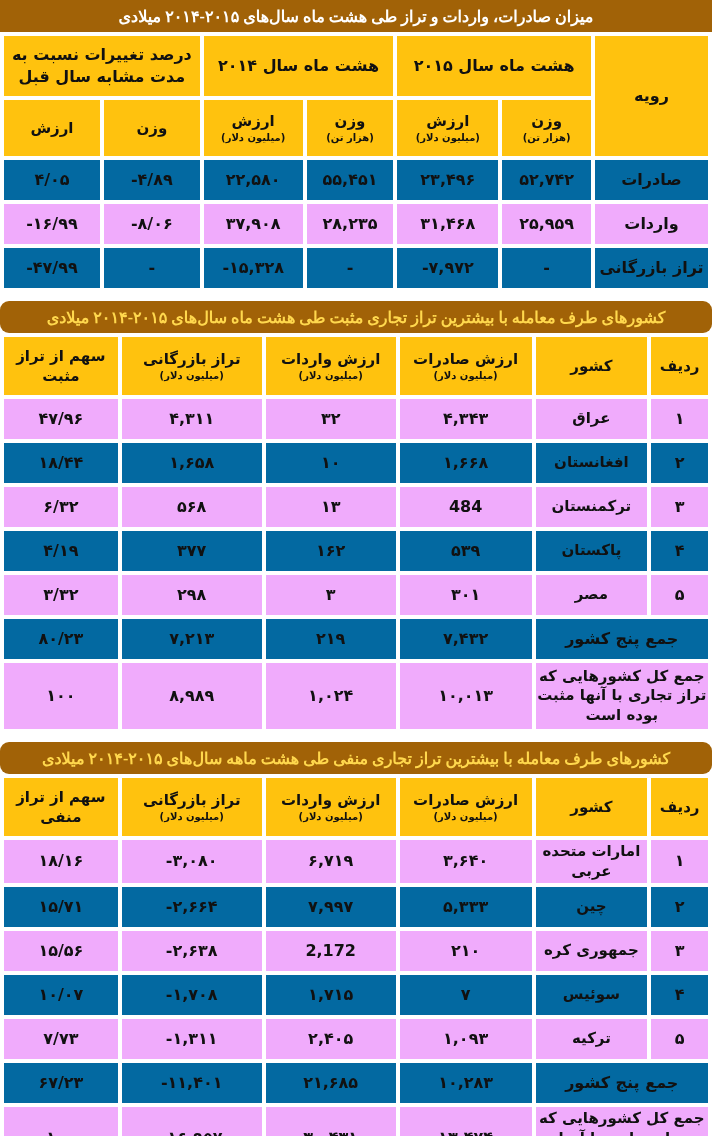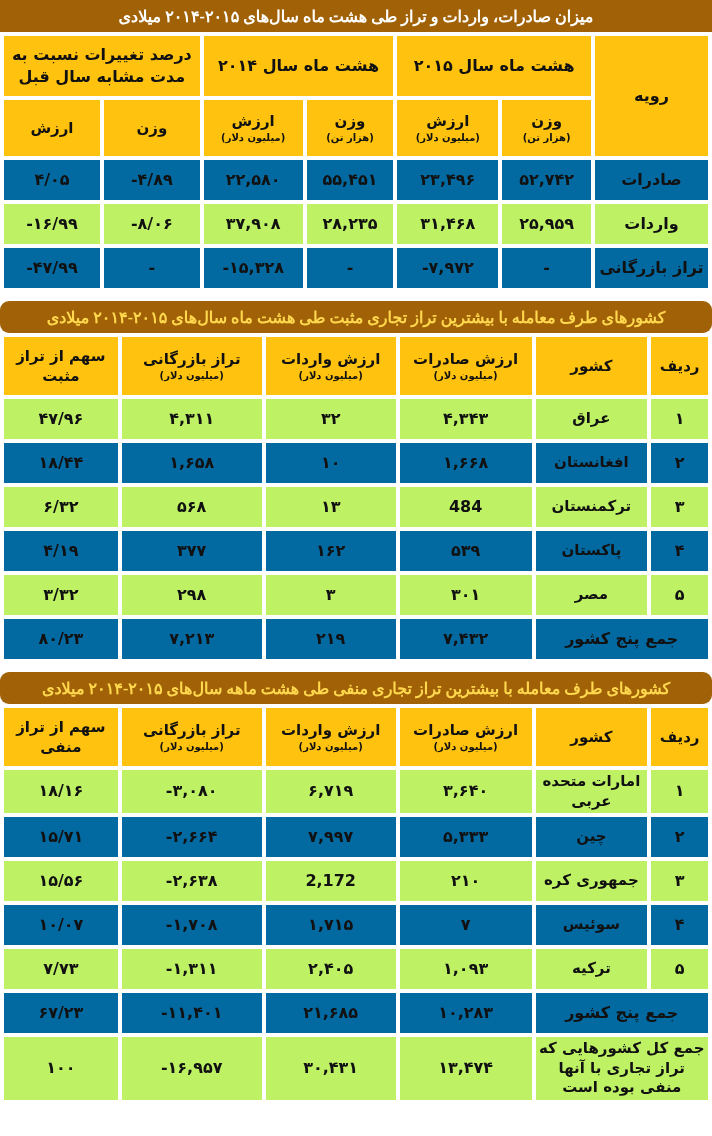--- a/index.html
+++ b/index.html
@@ -33,21 +33,21 @@
     padding:2px 1px;font-size:15px;line-height:1.35;
     color:#111;
   }
   td{
     text-align:center;vertical-align:middle;
     font-weight:bold;font-size:16px;
     padding:2px 1px;line-height:1.3;
     color:#111;
   }
   tr.r-light td{background:#0369a1;}
-  tr.r-dark td{background:#bef264;}
+  tr.r-dark td{background:#f0abfc;}
   .num{direction:ltr;unicode-bidi:isolate;}
   .unit{font-size:10px;}
   .t1-group th{height:56px;font-size:16px;}
   .t1-sub th{height:52px;}
   .t1 td{height:36px;}
   .t23 th{height:54px;}
   .t23 td{height:36px;}
   .t2-tall td{height:62px;}
   .t3-tall td{height:40px;}
   .country-cell{font-size:15px;margin-left:33px;}
@@ -199,20 +199,27 @@
       <td class="num">۲۹۸</td>
       <td class="num">۳/۳۲</td>
     </tr>
     <tr class="r-light">
       <td colspan="2">جمع پنج کشور</td>
       <td class="num">۷,۴۳۲</td>
       <td class="num">۲۱۹</td>
       <td class="num">۷,۲۱۳</td>
       <td class="num">۸۰/۲۳</td>
     </tr>
+    <tr class="r-dark t2-tall">
+      <td colspan="2" class="country-cell">جمع کل کشورهایی که تراز تجاری با آنها مثبت بوده است</td>
+      <td class="num">۱۰,۰۱۳</td>
+      <td class="num">۱,۰۲۴</td>
+      <td class="num">۸,۹۸۹</td>
+      <td class="num">۱۰۰</td>
+    </tr>
   </tbody>
 </table>
 
 <div class="gap"></div>
 
 <div class="title-bar gold">کشورهای طرف معامله با بیشترین تراز تجاری منفی طی هشت ماهه سال‌های ۲۰۱۵-۲۰۱۴ میلادی</div>
 
 <table class="t23">
   <colgroup>
     <col style="width:56px">

